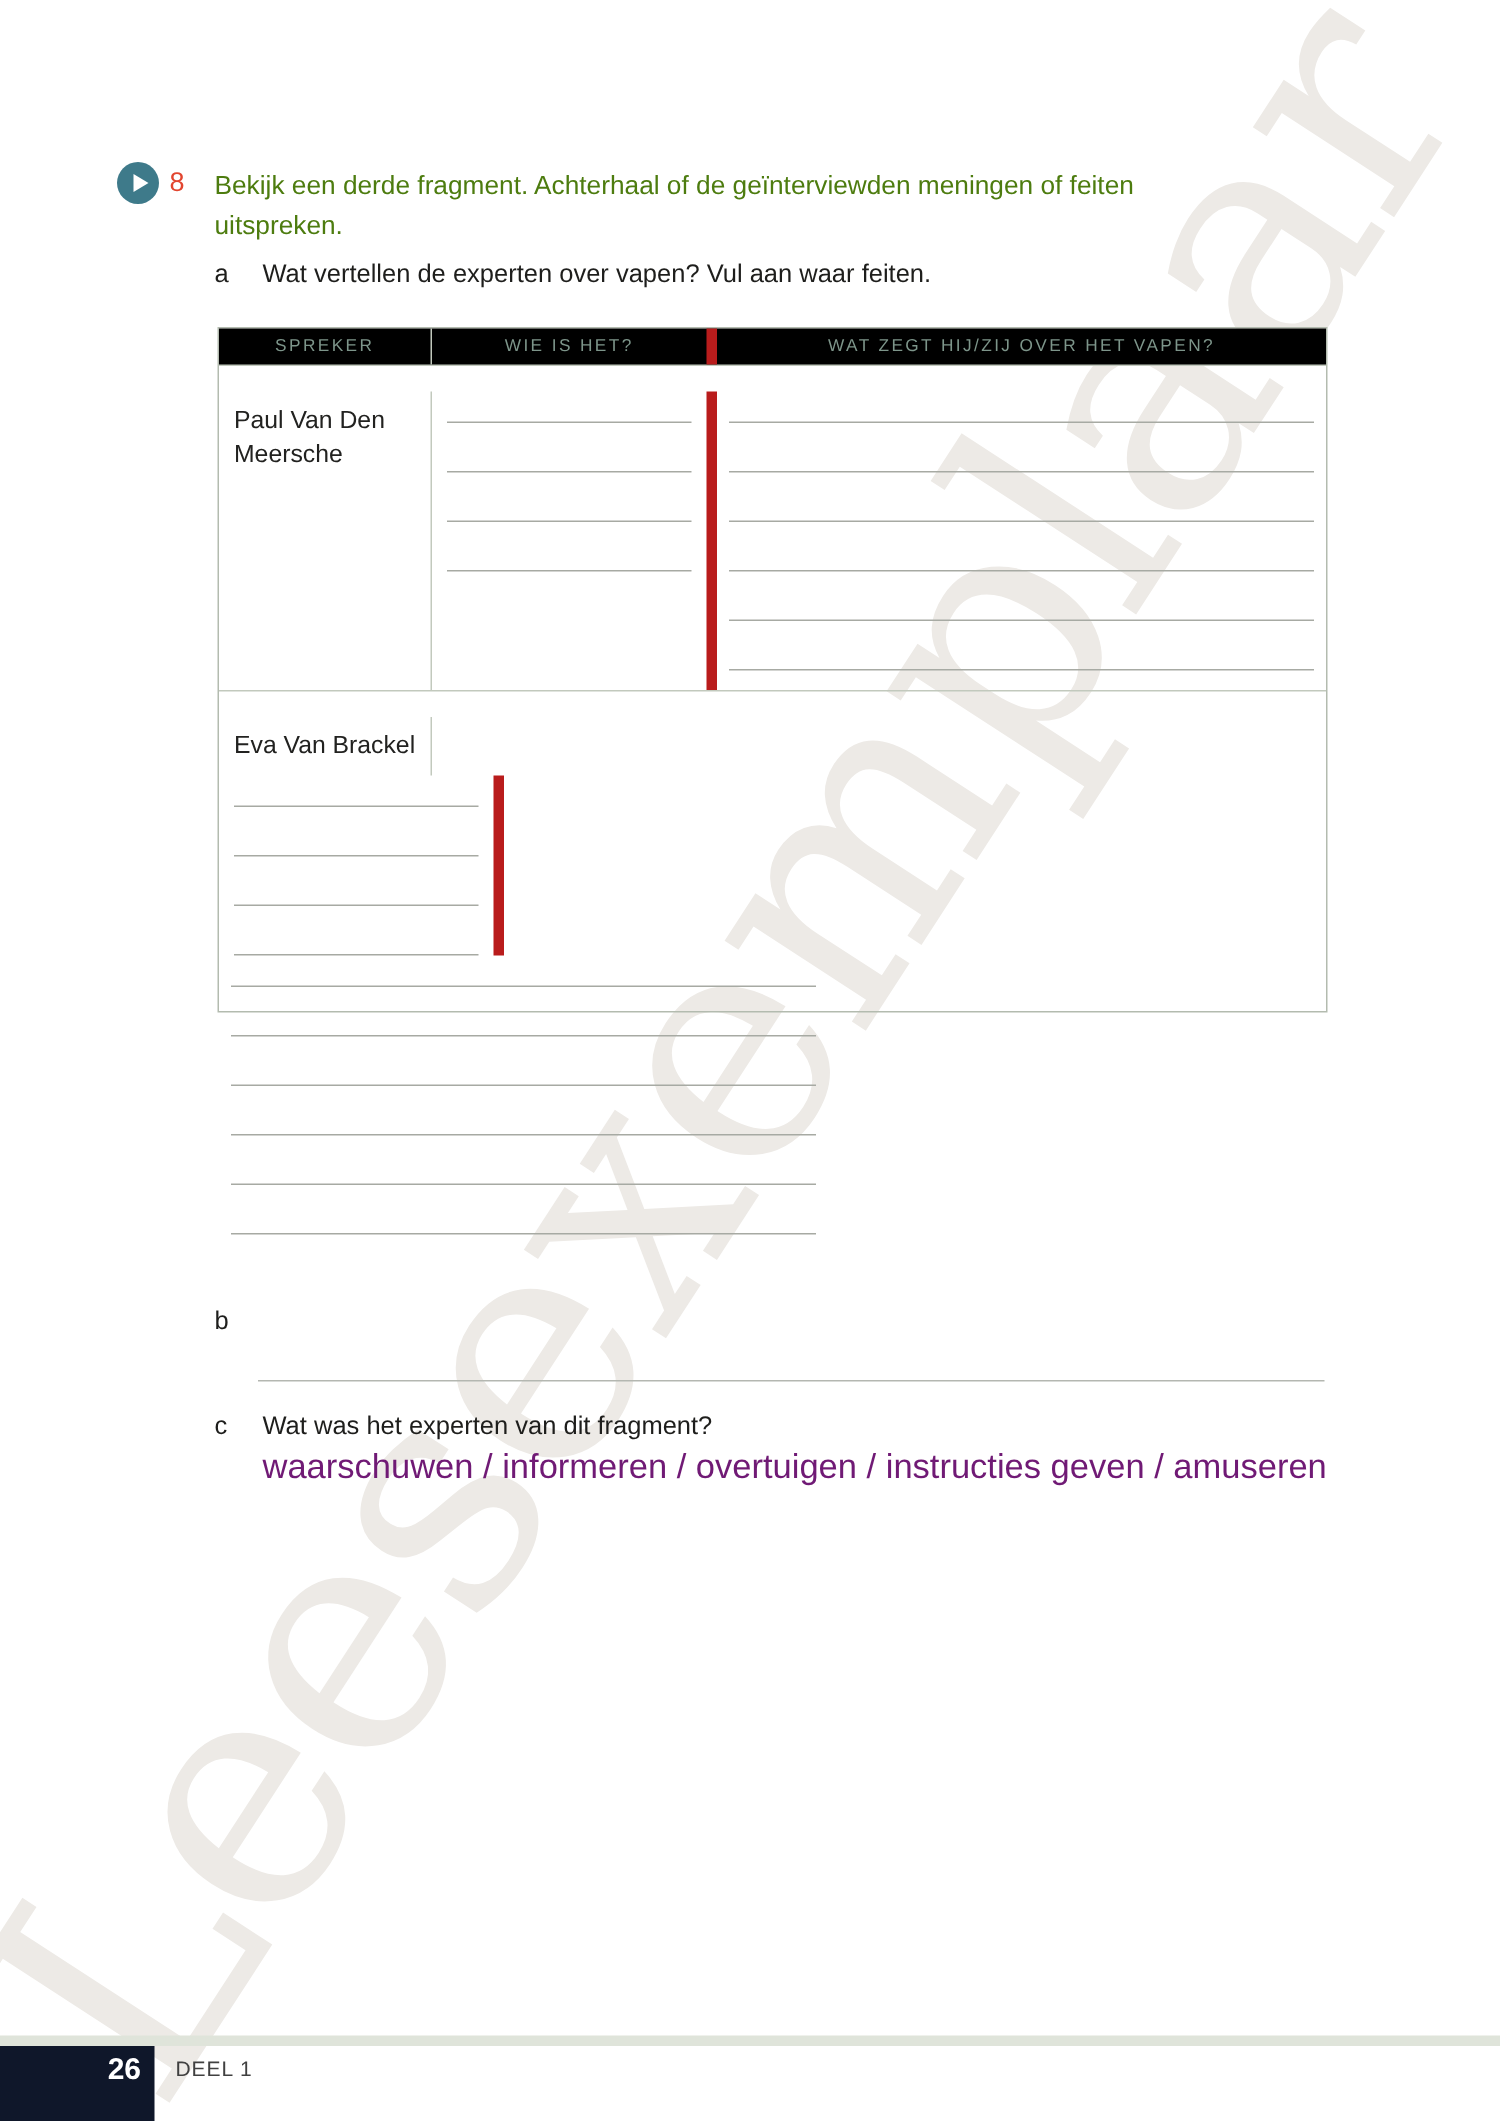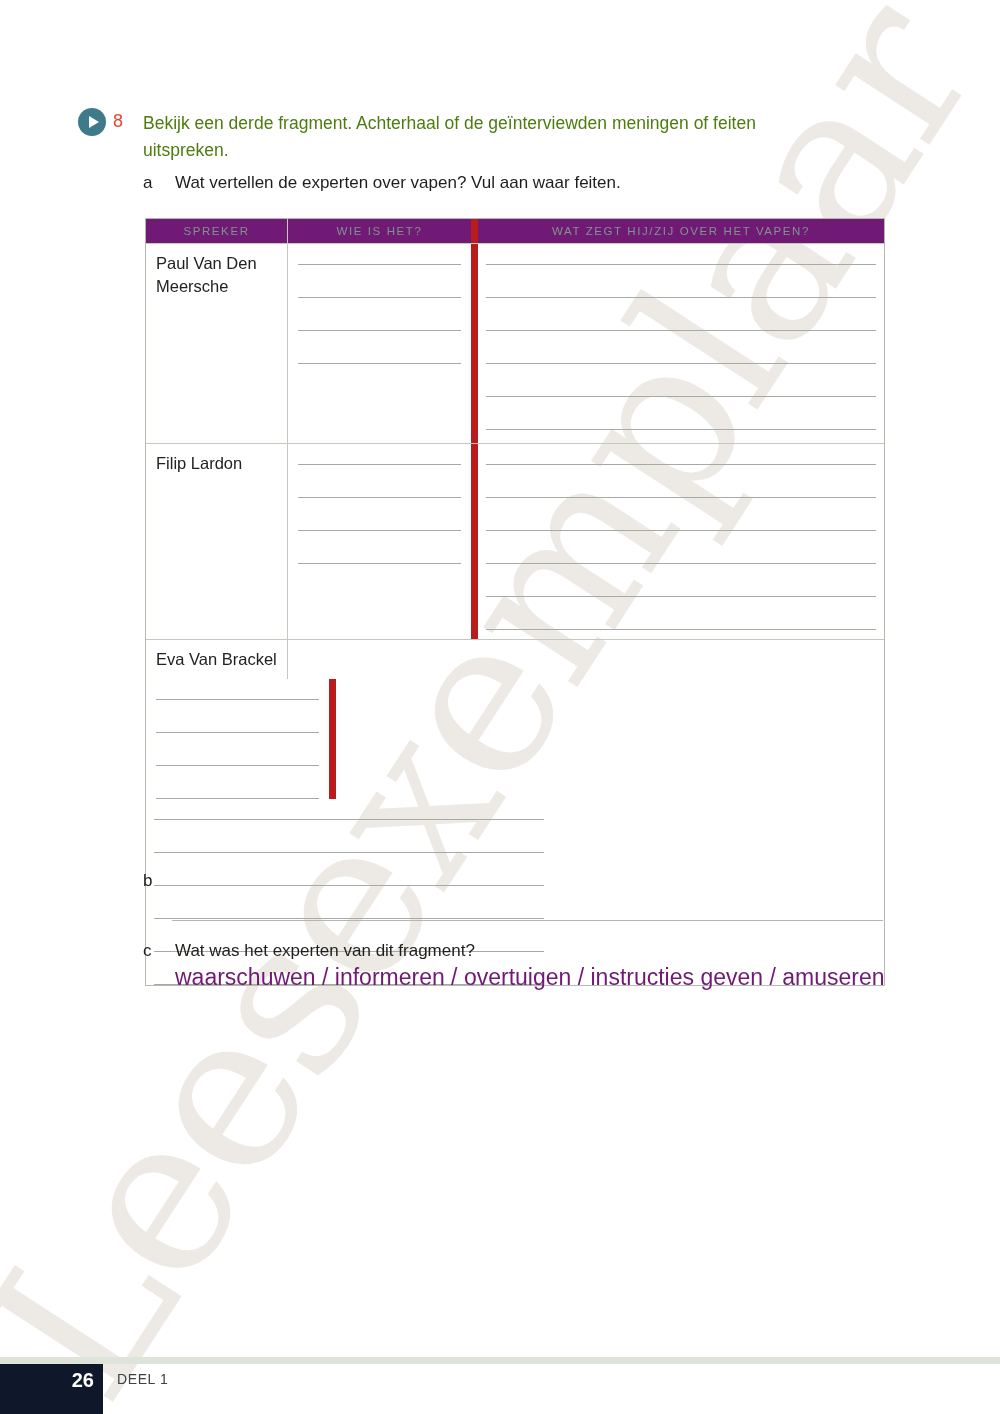--- a/index.html
+++ b/index.html
@@ -43,29 +43,29 @@
   .q-label { position:absolute; font-size:17px; color:#1e1e1c; }
   .q-text  { position:absolute; font-size:17px; color:#1e1e1c; }
   .q-a-label { left:143px; top:173px; }
   .q-a-text  { left:175px; top:173px; }
 
   
   .table {
     position:absolute; left:145px; top:218px; width:740px;
     border:1px solid #b3bbaf; background:transparent;
   }
-  .thead { display:flex; height:25px; background:#701a75; border-bottom:1px solid #c2c9bd; }
+  .thead { display:flex; height:25px; background:#000000; border-bottom:1px solid #c2c9bd; }
   .th {
     display:flex; align-items:center; justify-content:center;
     font-size:11.5px; letter-spacing:1.6px; color:#7d958a; font-weight:500;
   }
   .col1 { width:142px; border-right:1px solid #c2c9bd; }
   .col2 { width:190px; border-right:7px solid #b91c1c; }
   .col3 { width:406px; }
-  .trow { display:flex; border-bottom:1px solid #c2c9bd; }
+  .trow { display:flex; border-bottom:1px solid #c2c9bd;margin-top:17px; }
   .trow:last-child { border-bottom:none;flex-direction:column; }
   .trow:nth-of-type(1) { height:206px; }
   .trow:nth-of-type(2) { height:200px; }
   .trow:nth-of-type(3) { height:196px; }
   .speaker-cell { padding:8px 10px; font-size:16.5px; line-height:23px; color:#222220; }
   .lines-cell { padding:0 10px; }
   .lines-cell-wide { padding:0 8px; }
   .wline { height:33px; border-bottom:1px solid #a7aaa3; }
   .wline:first-child { height:21px; }
 
@@ -136,37 +136,20 @@
         <div class="col3 lines-cell-wide">
             <div class="wline"></div>
             <div class="wline"></div>
             <div class="wline"></div>
             <div class="wline"></div>
             <div class="wline"></div>
             <div class="wline"></div>
           </div>
       </div>
 
-      <div class="trow">
-        <div class="col1 speaker-cell">Filip Lardon</div>
-        <div class="col2 lines-cell">
-            <div class="wline"></div>
-            <div class="wline"></div>
-            <div class="wline"></div>
-            <div class="wline"></div>
-          </div>
-        <div class="col3 lines-cell-wide">
-            <div class="wline"></div>
-            <div class="wline"></div>
-            <div class="wline"></div>
-            <div class="wline"></div>
-            <div class="wline"></div>
-            <div class="wline"></div>
-          </div>
-      </div>
 
       <div class="trow">
         <div class="col1 speaker-cell">Eva Van Brackel</div>
         <div class="col2 lines-cell">
             <div class="wline"></div>
             <div class="wline"></div>
             <div class="wline"></div>
             <div class="wline"></div>
           </div>
         <div class="col3 lines-cell-wide">

